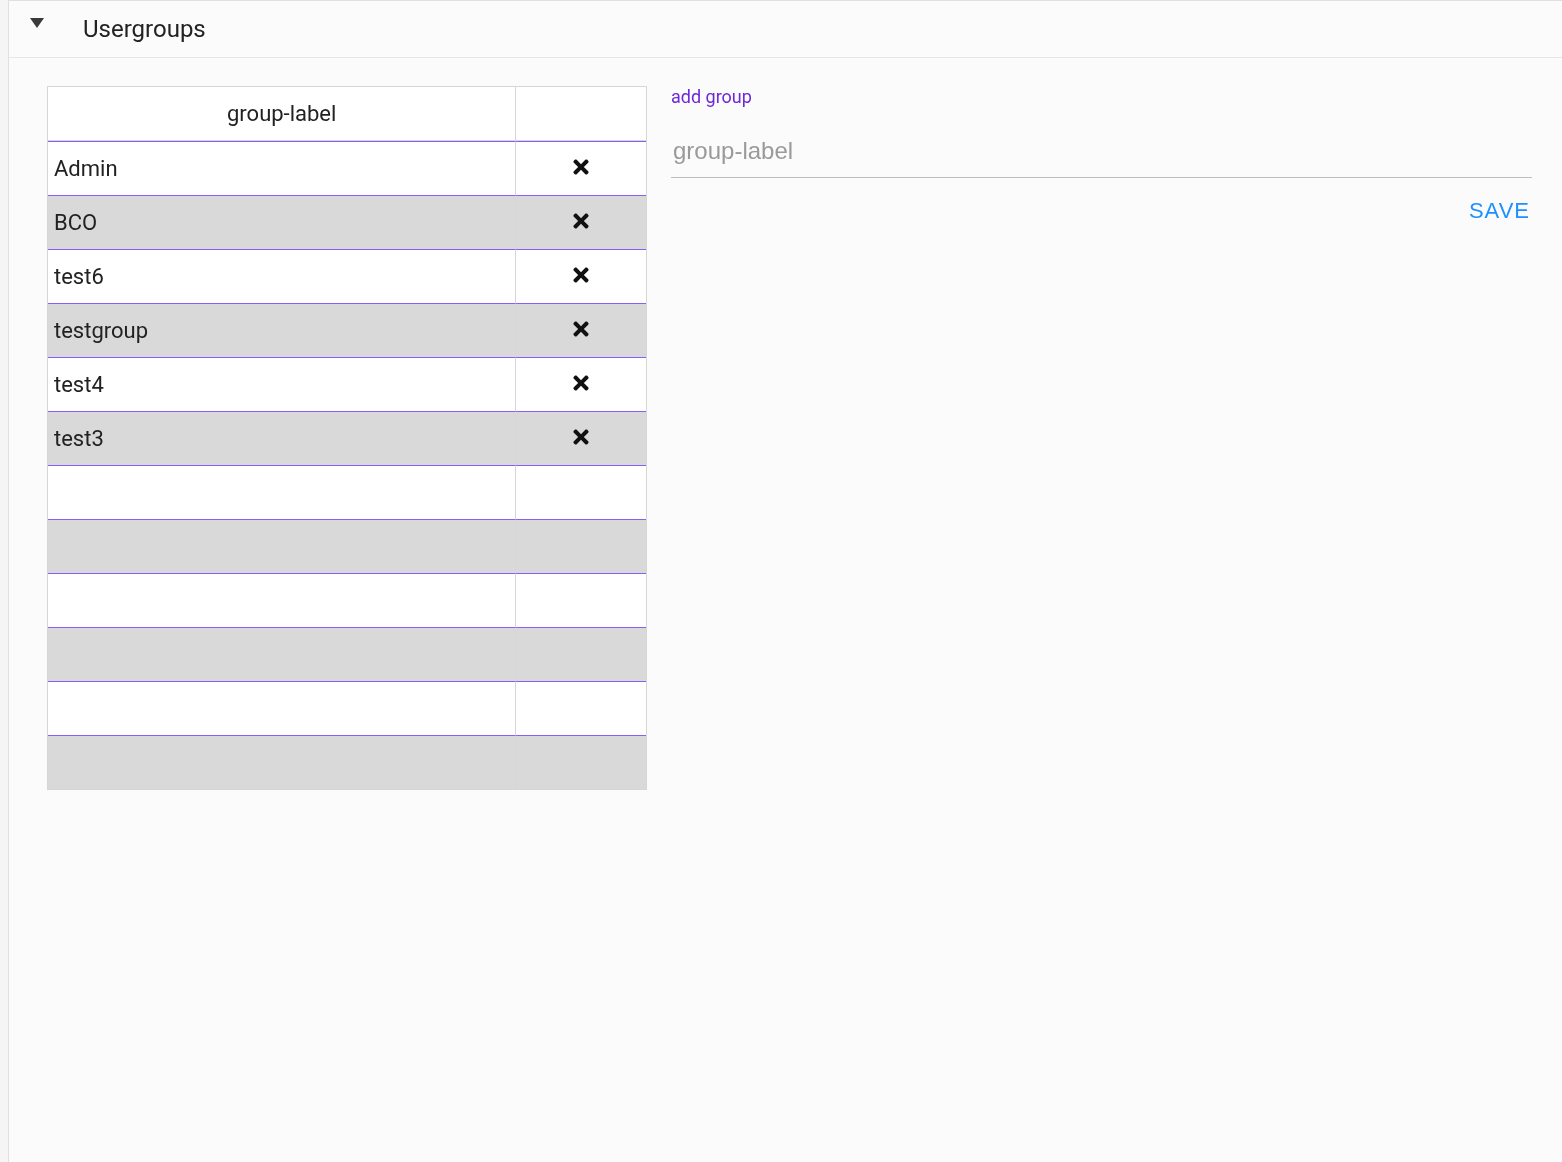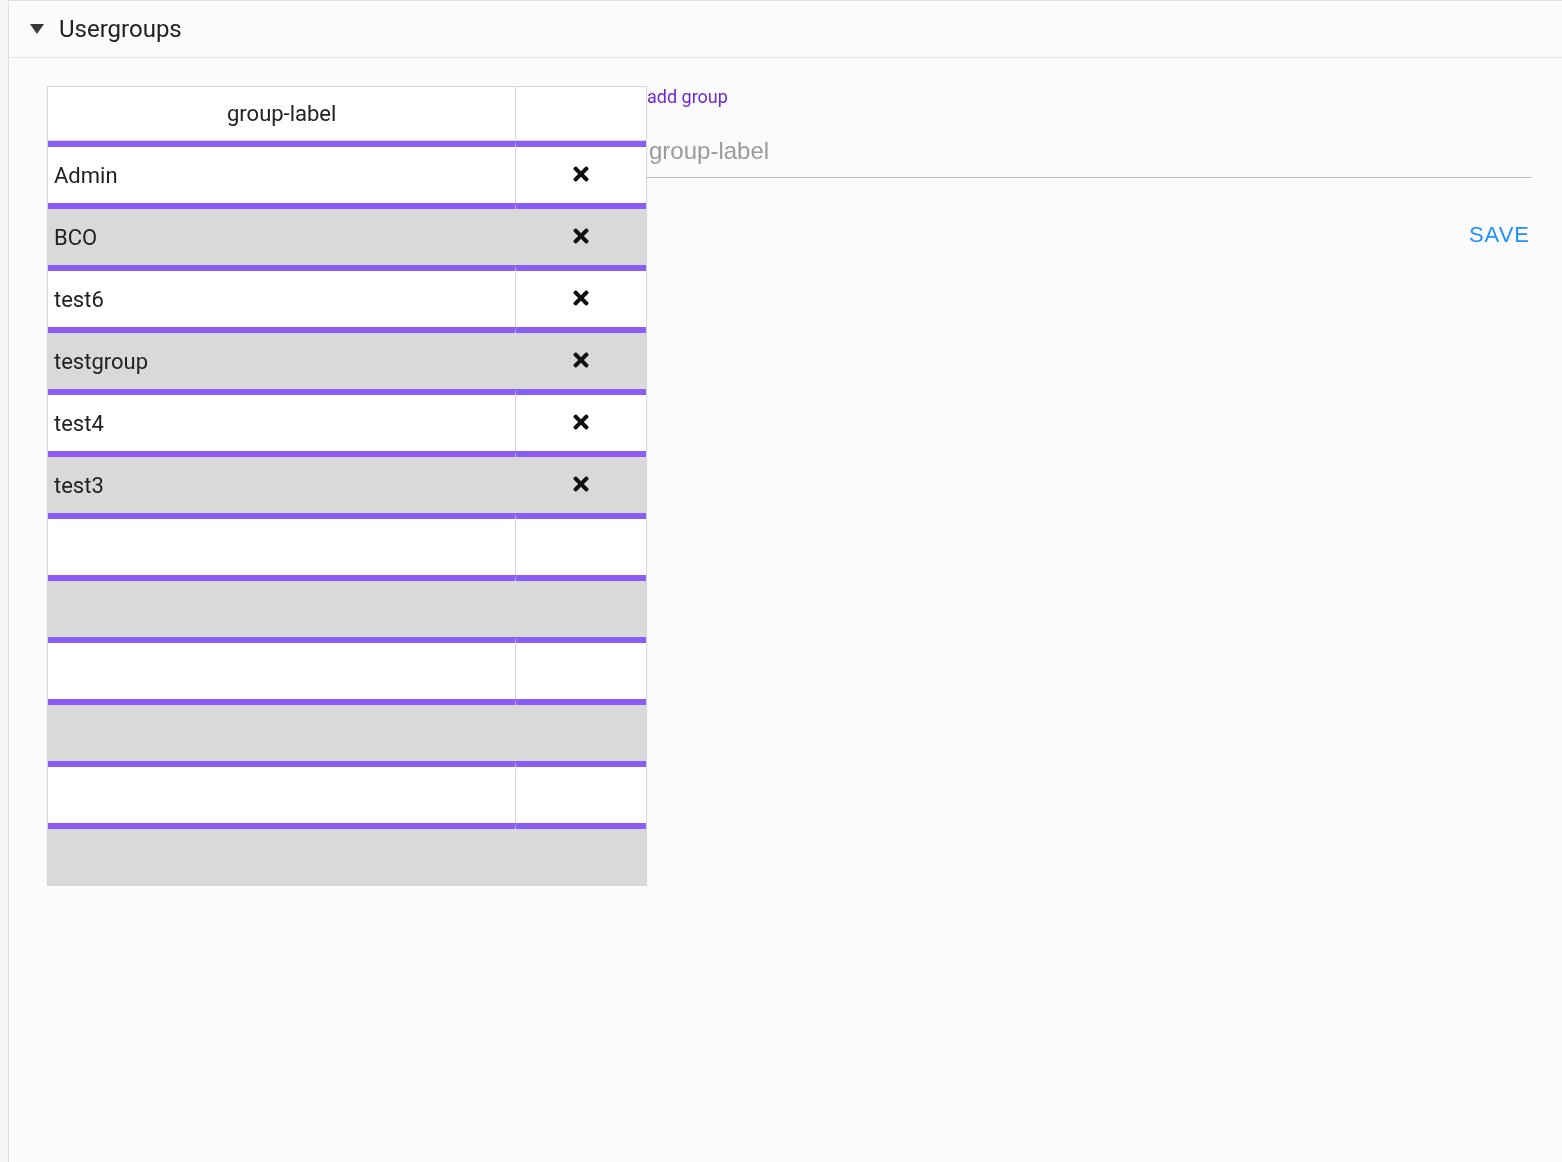--- a/index.html
+++ b/index.html
@@ -19,43 +19,45 @@
       border-left: 1px solid #e0e0e0;
       border-top: 1px solid #e0e0e0;
       position: absolute;
       top: 0;
       left: 8px;
       right: 0;
       bottom: 0;
     }
     .panel-header {
       display: flex;
-      align-items: center;
+      align-items: flex-start;
       padding: 14px 20px 14px 20px;
       border-bottom: 1px solid #e6e6e6;
       cursor: pointer;
+      gap: 24px;
     }
     .panel-header .disclosure {
       margin-right: 14px;
       display: inline-flex;
       align-items: center;
     }
     .panel-header .disclosure svg {
       width: 16px;
       height: 16px;
       fill: #3a3a3a;
     }
     .panel-header .title {
       font-size: 24px;
       font-weight: 400;
       color: #222;
     }
     .panel-body {
       display: flex;
       padding: 28px 30px 10px 38px;
+      gap: 24px;
       align-items: flex-start;
     }
     .table-wrap {
       flex: 0 0 auto;
       width: 600px;
     }
     table.groups {
       width: 100%;
       border-collapse: separate;
       border-spacing: 0;
@@ -75,23 +77,23 @@
       border-right: 1px solid #d6d6d6;
       width: 470px;
     }
     table.groups th.col-action {
       width: 130px;
     }
     table.groups td {
       font-size: 22px;
       color: #222;
       padding: 0 6px;
-      height: 62px;
+      height: 54px;
       vertical-align: middle;
-      border-top: 6px solid #8b5cf6;
+      border-top: 1px solid #8b5cf6;
     }
     table.groups td.name-cell {
       text-align: left;
       border-right: 1px solid #d6d6d6;
     }
     table.groups td.action-cell {
       text-align: center;
     }
     table.groups tbody tr:nth-child(even) td {
       background: #d9d9d9;
@@ -132,21 +134,21 @@
       padding: 10px 2px 12px 2px;
       color: #222;
       outline: none;
     }
     .text-field::placeholder {
       color: #9a9a9a;
     }
     .form-actions {
       display: flex;
       justify-content: flex-end;
-      margin-top: 40px;
+      margin-top: 16px;
     }
     .save-btn {
       background: none;
       border: none;
       color: #1e90ff;
       font-size: 22px;
       letter-spacing: 1px;
       font-weight: 400;
       cursor: pointer;
       padding: 4px 2px;

